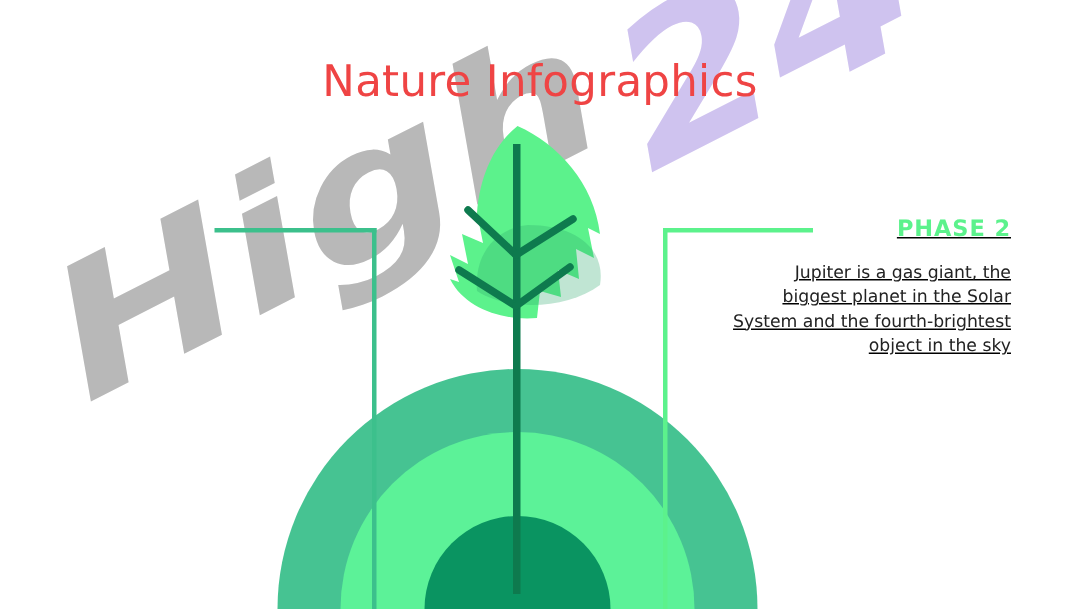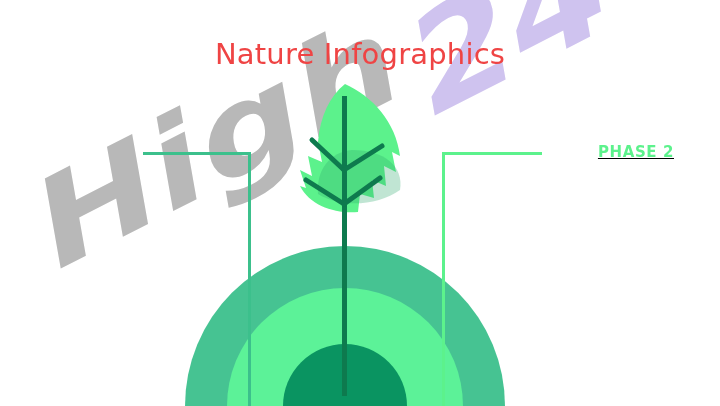--- a/index.html
+++ b/index.html
@@ -173,15 +173,16 @@
   <div class="conn conn-h conn-left-h"></div>
   <div class="conn conn-v conn-left-v"></div>
   <div class="conn conn-v conn-right-v"></div>
   <div class="conn conn-h conn-right-h"></div>
 
   <div class="phase phase-left">
   </div>
 
   <div class="phase phase-right">
     <div class="phase-label">PHASE 2</div>
+    <div class="phase-body">Jupiter is a gas giant, the biggest planet in the Solar System and the fourth-brightest object in the sky</div>
   </div>
 
 </div>
 
 </body></html>

